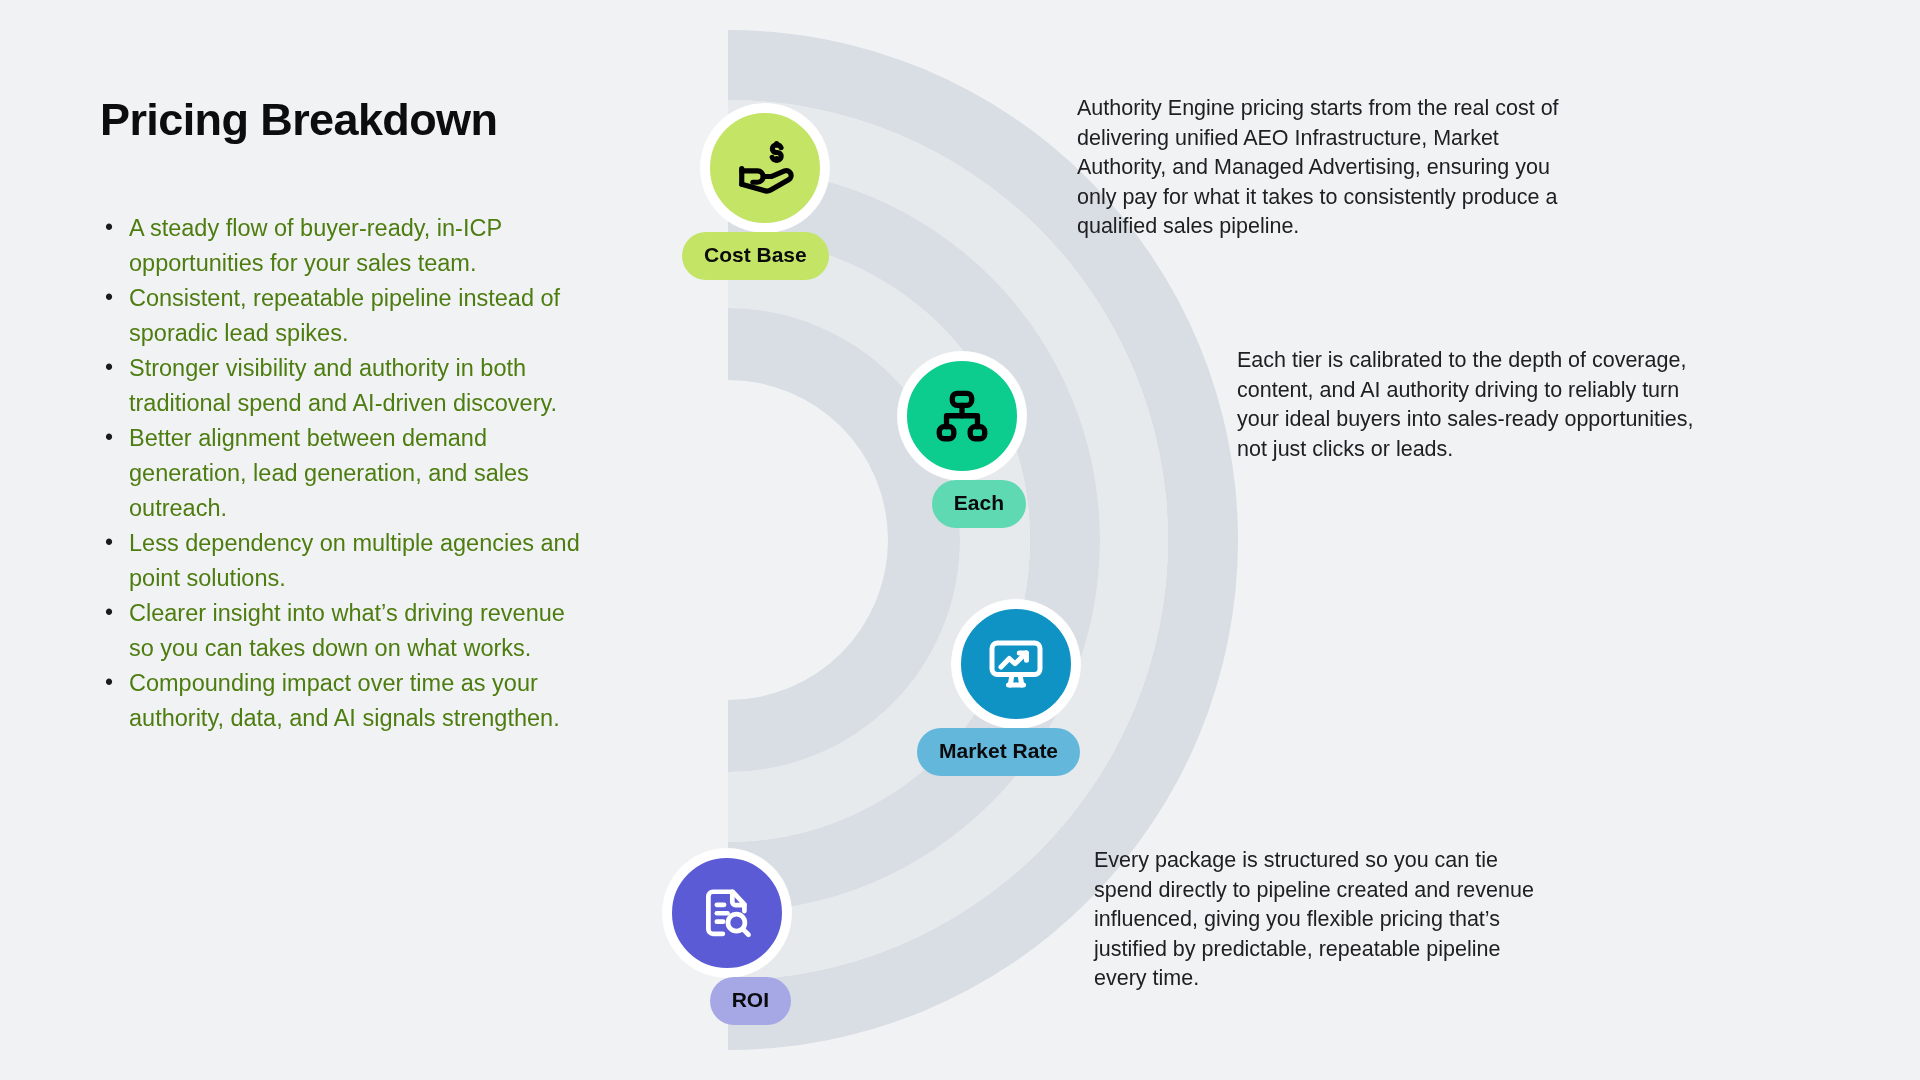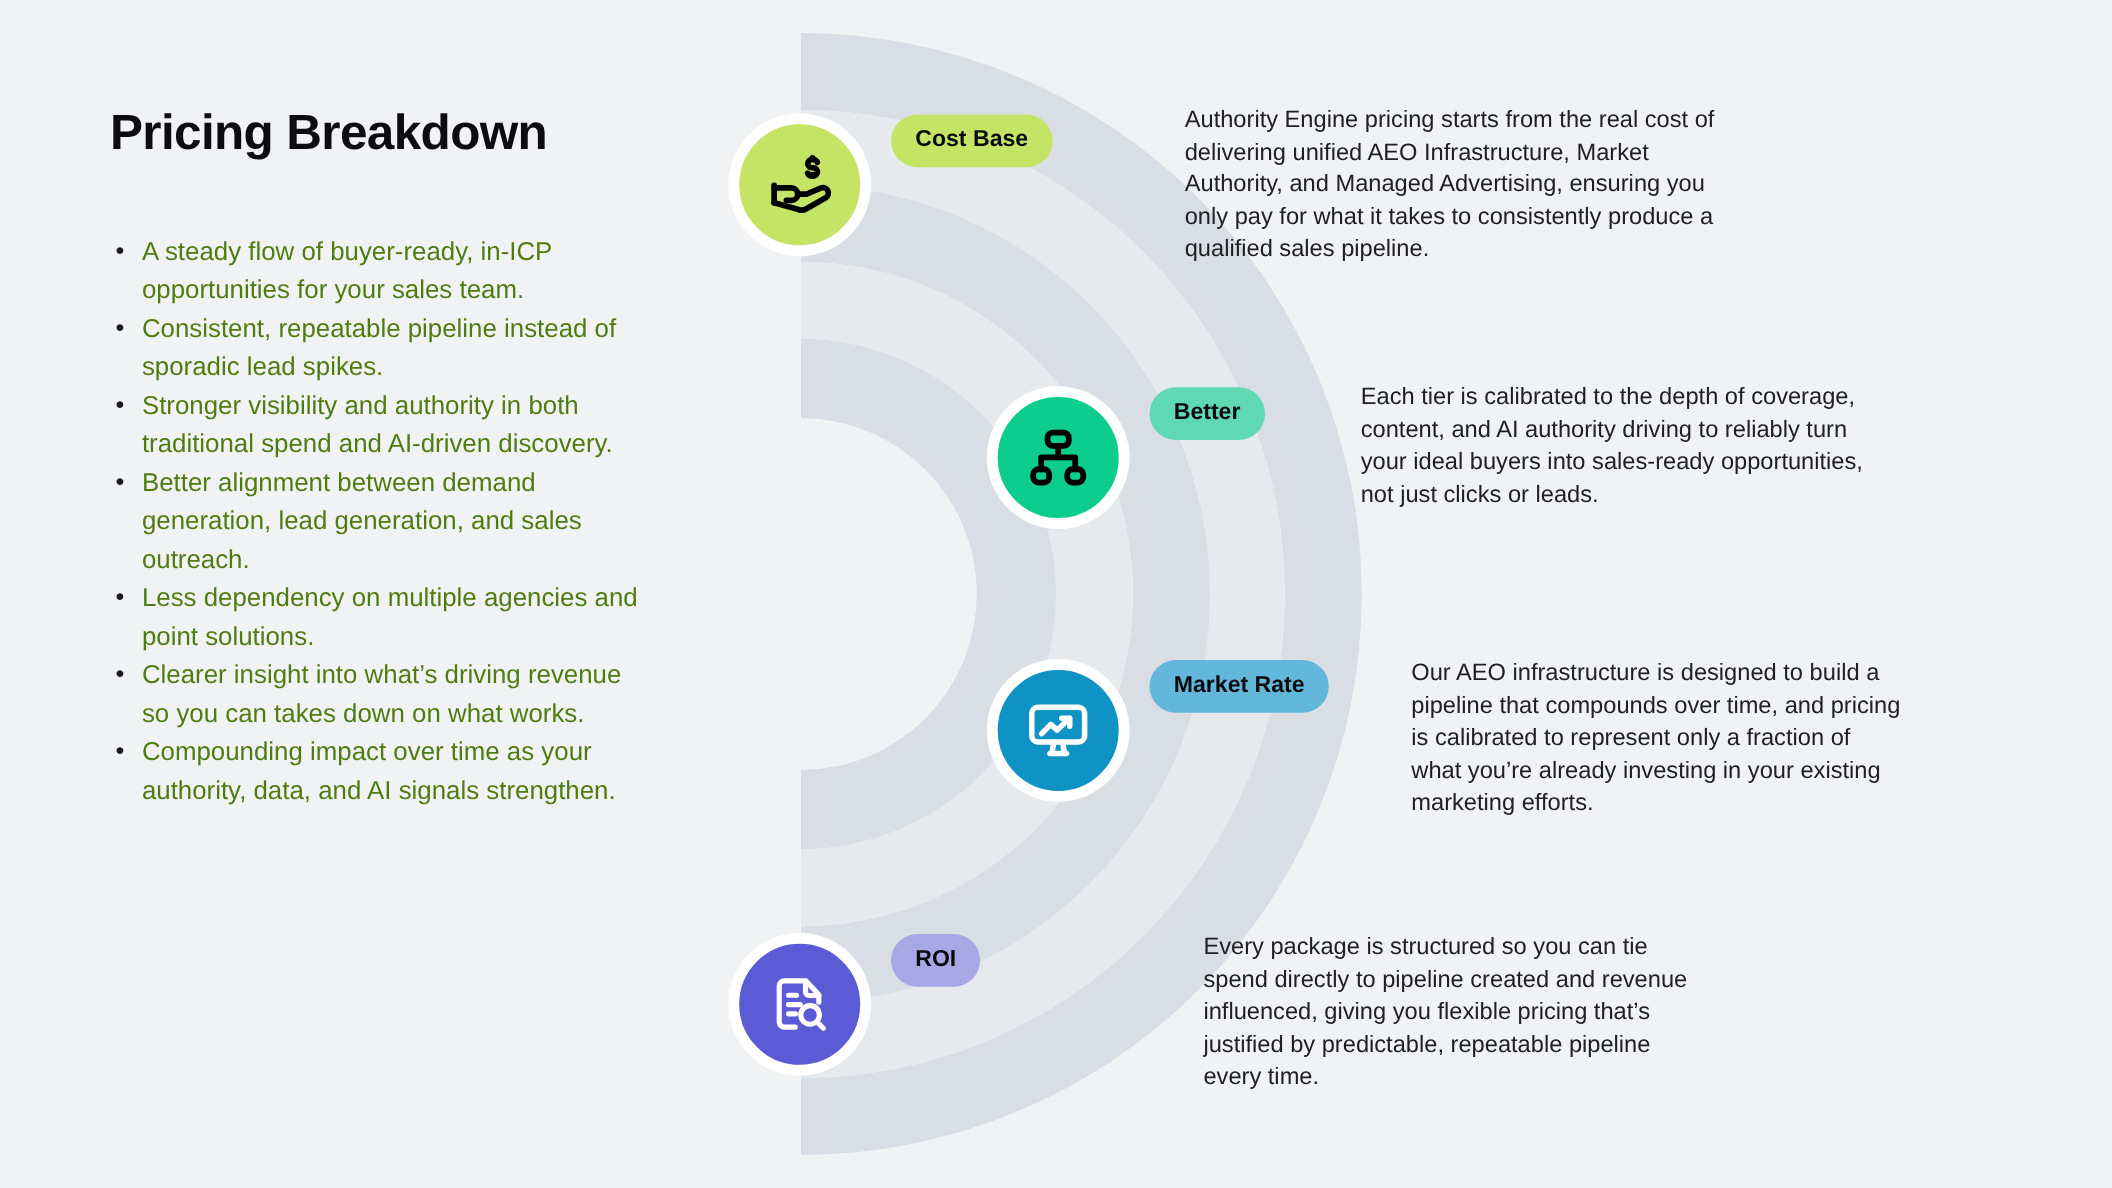--- a/index.html
+++ b/index.html
@@ -47,21 +47,22 @@
     position:absolute;
     left:728px; top:0; width:620px; height:1080px;
     overflow:hidden;
   }
   .arc-layer svg { display:block; }
 
   
   .node {
     position:absolute;
     display:flex;
-    align-items:flex-start;
+    align-items:flex-end;
+    flex-direction:column;
   }
   .node-circle {
     width:128px; height:128px;
     border-radius:50%;
     border:9px solid #ffffff;
     display:flex; align-items:center; justify-content:center;
     box-shadow:0 0 0 1px rgba(255,255,255,0.9);
     flex:0 0 auto;
   }
   .node-circle svg { display:block; }
@@ -133,38 +134,37 @@
   <div class="node" style="left:898px; top:352px;">
     <div class="node-circle" id="circle-1" style="background: rgb(12, 205, 141);">
       <svg width="58" height="58" viewBox="0 0 24 24" fill="none" stroke="#000" stroke-width="2.2" stroke-linecap="round" stroke-linejoin="round">
         <rect x="8" y="2.6" width="8" height="5" rx="2"></rect>
         <rect x="2.6" y="16.4" width="6" height="5" rx="2"></rect>
         <rect x="15.4" y="16.4" width="6" height="5" rx="2"></rect>
         <path d="M12 7.6v4.3"></path>
         <path d="M5.6 16.4v-4.5h12.8v4.5"></path>
       </svg>
     </div>
-    <div class="node-pill" id="pill-1" style="background: rgb(95, 217, 178);">Better</div>
+    <div class="node-pill" id="pill-1" style="background: rgb(95, 217, 178);">Each</div>
   </div>
   <div class="desc" style="left:1237px; top:346px; width:480px;">Each tier is calibrated to the depth of coverage, content, and AI authority driving to reliably turn your ideal buyers into sales-ready opportunities, not just clicks or leads.</div>
 
   <div class="node" style="left:898px; top:600px;">
     <div class="node-circle" id="circle-2" style="background: rgb(15, 147, 196);">
       <svg width="60" height="60" viewBox="0 0 24 24" fill="none" stroke="#fff" stroke-width="2" stroke-linecap="round" stroke-linejoin="round">
         <rect x="2.4" y="3.6" width="19.2" height="12.6" rx="2.2"></rect>
         <path d="M9 20.4h6"></path>
         <path d="M10.4 16.2l-.7 4.2"></path>
         <path d="M13.6 16.2l.7 4.2"></path>
         <path d="M6 13.2l3.3-3.4 2.3 2.1 4.5-4.3"></path>
         <path d="M13.3 7.6h2.9v2.9"></path>
       </svg>
     </div>
     <div class="node-pill" id="pill-2" style="background: rgb(98, 183, 219);">Market Rate</div>
   </div>
-  <div class="desc" style="left:1283px; top:597px; width:450px;">Our AEO infrastructure is designed to build a pipeline that compounds over time, and pricing is calibrated to represent only a fraction of what you’re already investing in your existing marketing efforts.</div>
 
   <div class="node" style="left:663px; top:849px;">
     <div class="node-circle" id="circle-3" style="background: rgb(91, 91, 214);">
       <svg width="58" height="58" viewBox="0 0 24 24" fill="none" stroke="#fff" stroke-width="1.95" stroke-linecap="round" stroke-linejoin="round">
         <path d="M19.2 11.2V8.4L14.4 3.2H6.2a1.9 1.9 0 0 0-1.9 1.9v13.6a1.9 1.9 0 0 0 1.9 1.9h4.1"></path>
         <path d="M14.2 3.3v4.1a1.3 1.3 0 0 0 1.3 1.3h3.7"></path>
         <path d="M7.8 8.6h3"></path>
         <path d="M7.8 12.1h4.4"></path>
         <path d="M7.8 15.6h2.6"></path>
         <circle cx="15.9" cy="16" r="3.5"></circle>

